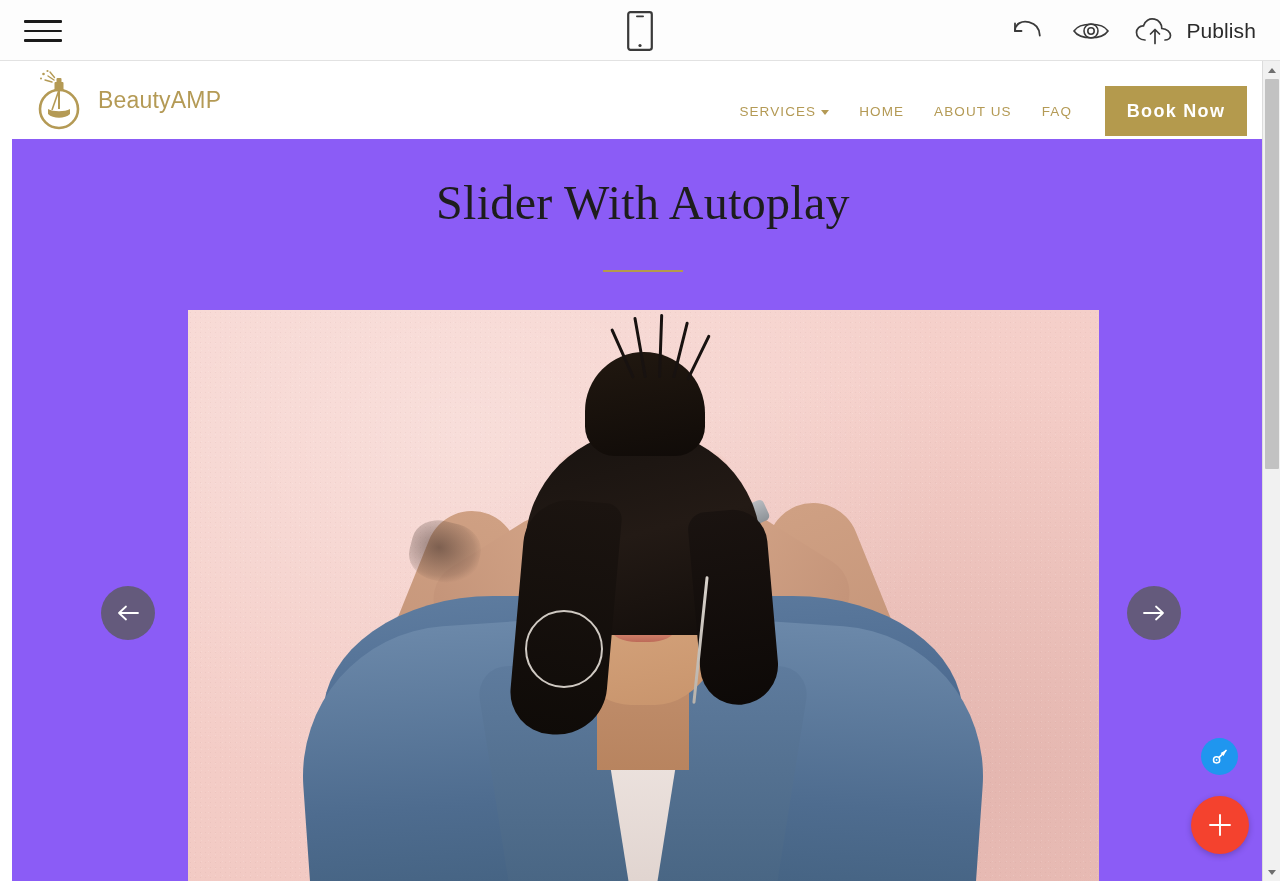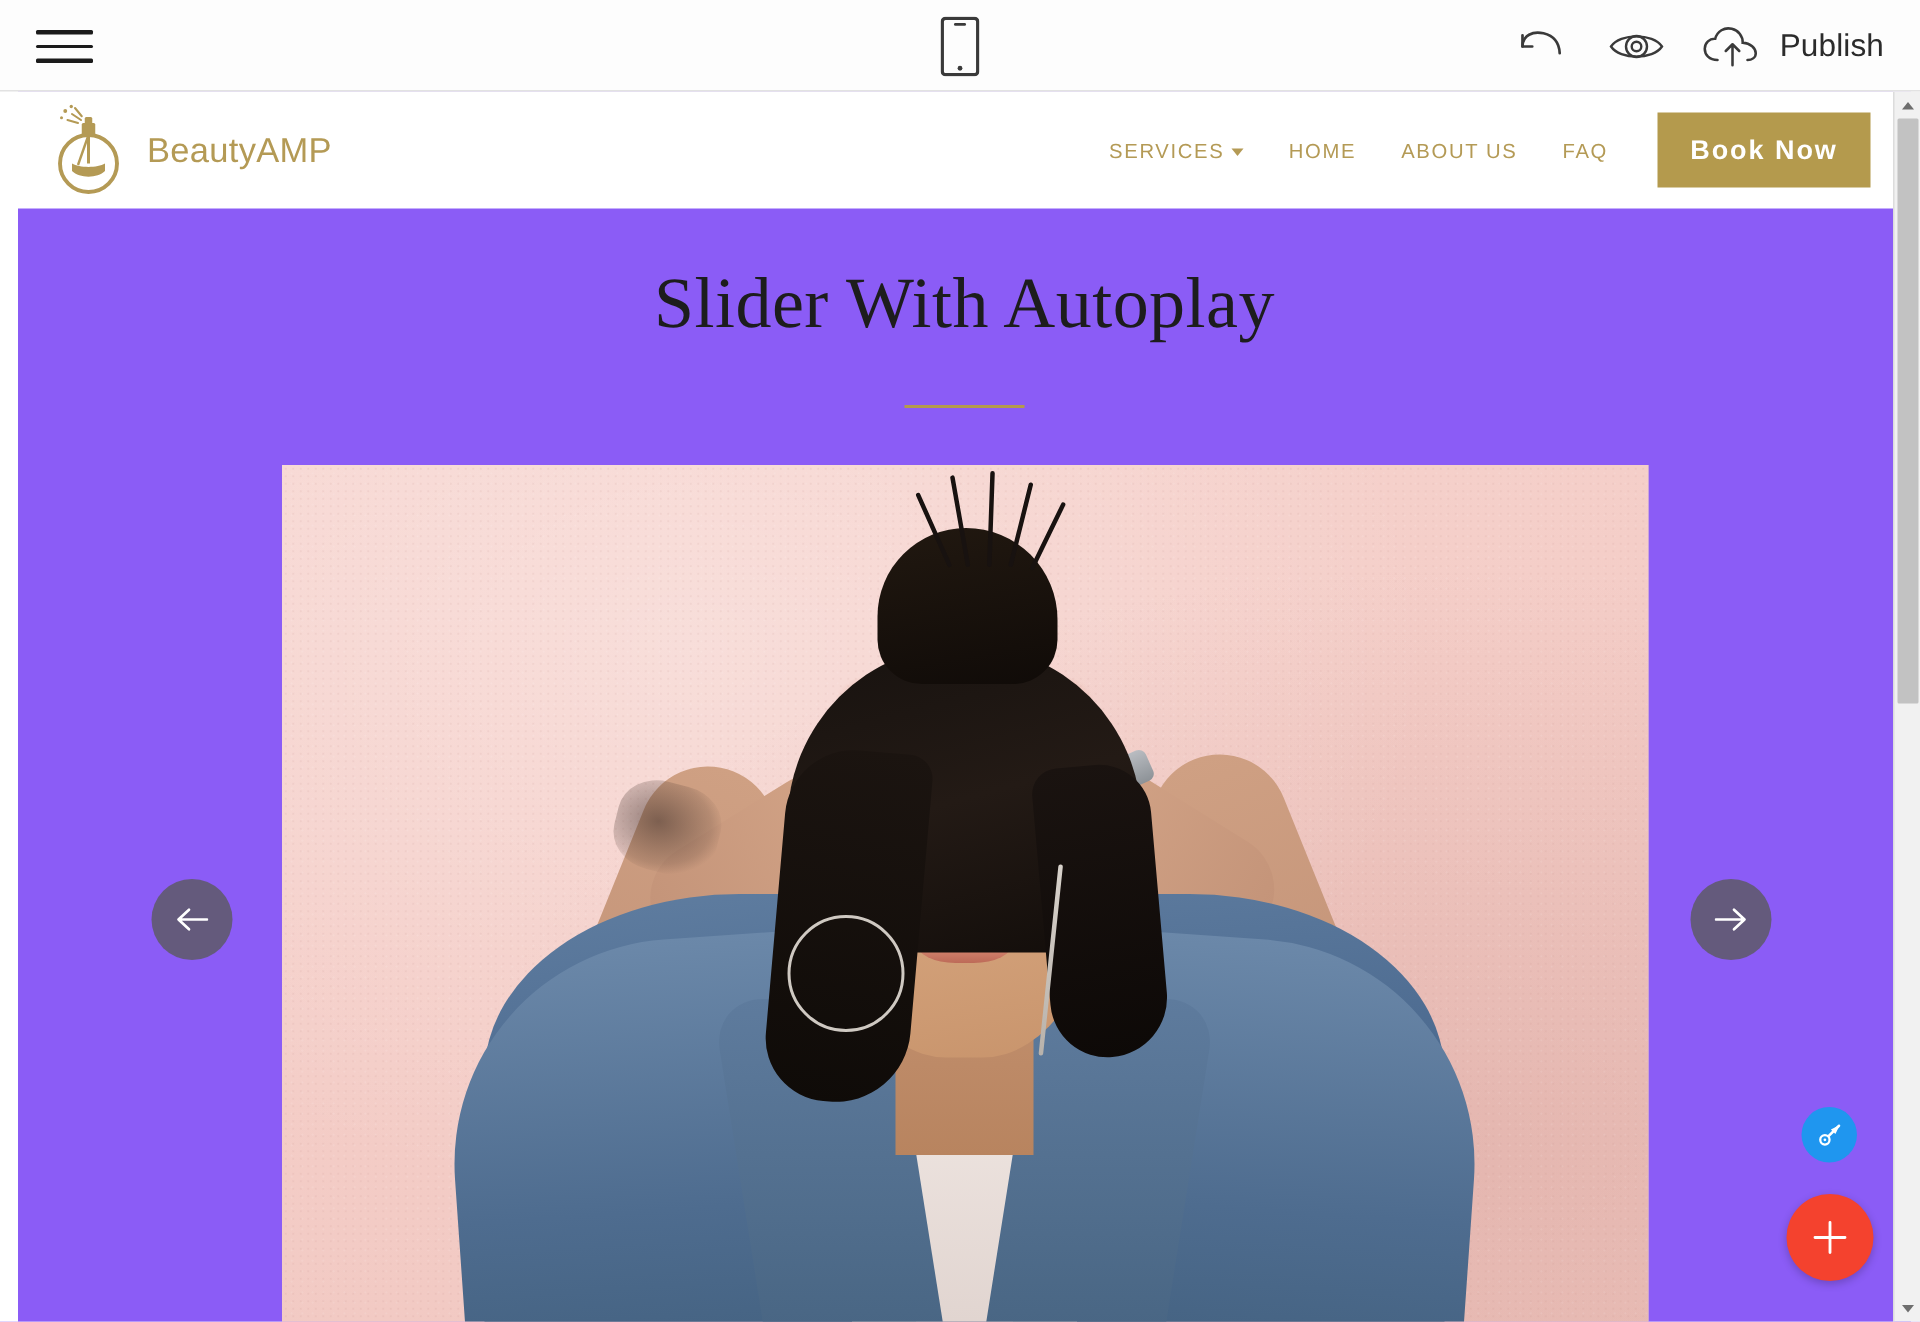--- a/index.html
+++ b/index.html
@@ -120,21 +120,21 @@
   #brand-name {
     font-size: 23px;
     color: #b49a55;
     font-weight: 400;
     letter-spacing: 0.2px;
   }
 
   #site-nav {
     position: absolute;
     right: 27px;
-    top: 0;
+    top: 11px;
     height: 78px;
     display: flex;
     align-items: center;
     gap: 0;
   }
   .nav-link {
     font-size: 13.5px;
     letter-spacing: 1.1px;
     color: #b49a55;
     text-transform: uppercase;

